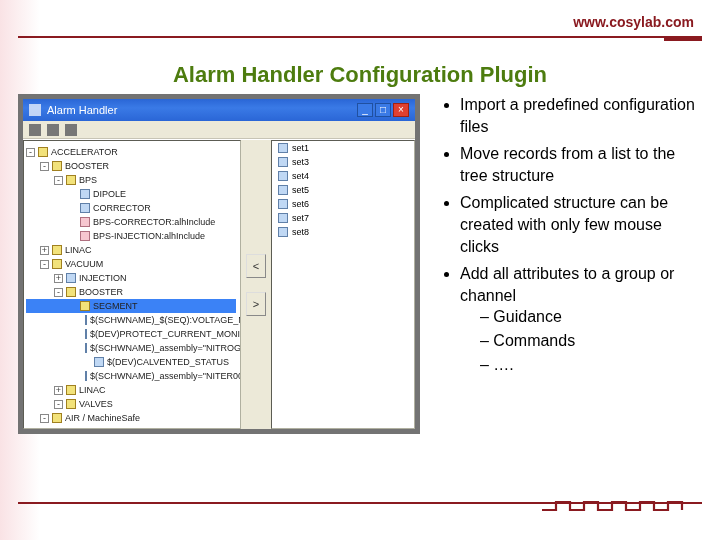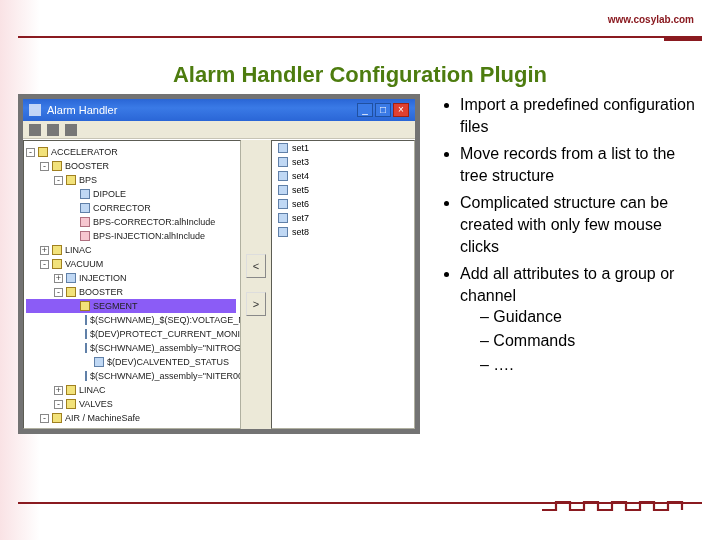--- a/index.html
+++ b/index.html
@@ -9,21 +9,21 @@
     font-family: Arial, sans-serif;
     color:#000;
     position:relative;
     overflow:hidden;
   }
   .header {
     height:46px; position:relative;
   }
   .url {
     position:absolute; right:26px; top:14px;
-    font-weight:bold; color:#8a1a20; font-size:10px;
+    font-weight:bold; color:#8a1a20; font-size:14px;
   }
   .top-rule {
     position:absolute; left:18px; right:18px; top:36px;
     height:2px; background:#8a1a20;
   }
   .top-rule::after {
     content:""; position:absolute; right:0; bottom:-3px;
     width:38px; height:5px; background:#8a1a20;
   }
 
@@ -75,21 +75,21 @@
   .node { display:flex; align-items:center; gap:3px; white-space:nowrap; }
   .tw { display:inline-block; width:9px; height:9px; border:1px solid #888; text-align:center; line-height:7px; font-size:9px; color:#444; background:#fff;}
   .sp { display:inline-block; width:9px; height:9px;}
   .nico { width:10px; height:10px; background:#f2e27a; border:1px solid #a08020; }
   .nico-b { background:#c0d8f4; border-color:#6080a8; }
   .nico-m { background:#f7c7d0; border-color:#b07080; }
   .ind1 { padding-left:14px; }
   .ind2 { padding-left:28px; }
   .ind3 { padding-left:42px; }
   .ind4 { padding-left:56px; }
-  .sel  { background:#8b5cf6; }
+  .sel  { background:#3b82f6; }
 
   .listrow { display:flex; align-items:center; gap:4px; padding-left:6px; line-height:14px;}
   .listrow .nico { background:#c0d8f4; border-color:#6080a8; }
 
   
   .bullets { flex:1; font-size:16px; line-height:1.35; }
   .bullets ul { margin:0; padding-left:20px; }
   .bullets li { margin-bottom:6px; }
   .sub { list-style:none; margin:4px 0 0 0; padding-left:22px; }
   .sub li::before { content:"– "; }

